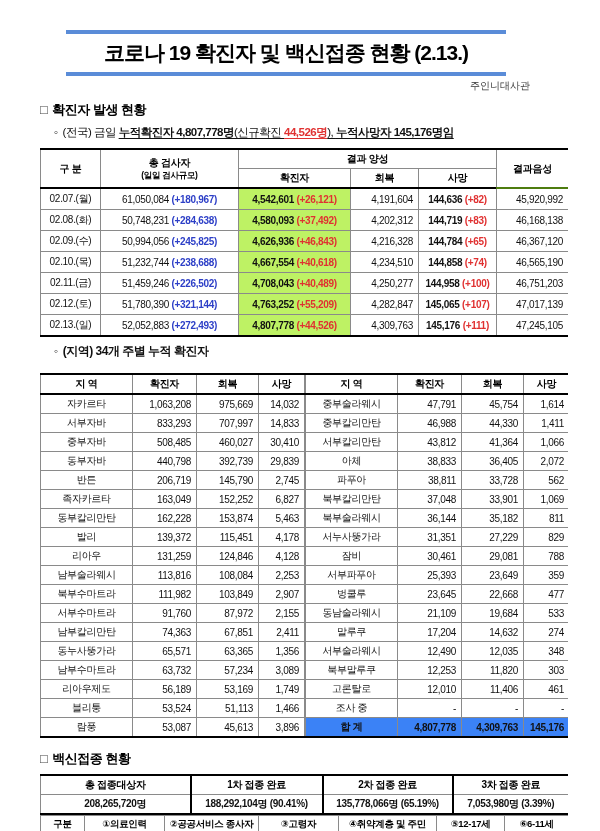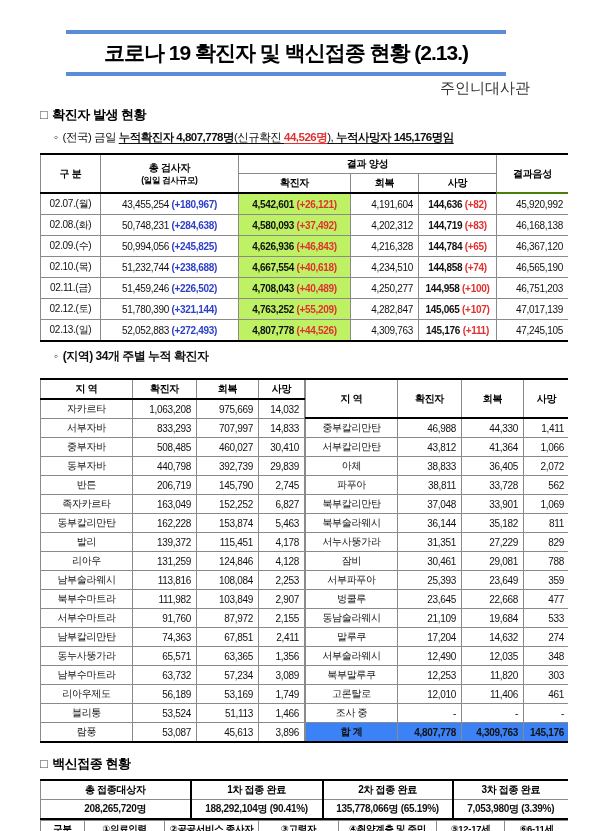--- a/index.html
+++ b/index.html
@@ -2,21 +2,21 @@
 <html><head>
 <meta charset="utf-8">
 <style>
   html,body{margin:0;padding:0;background:#ffffff;}
   body{font-family:"Liberation Sans","DejaVu Sans",sans-serif;color:#111;}
   .page{width:568px;height:831px;box-sizing:border-box;padding:30px 36px 0 40px;background:#fff;overflow:hidden;}
   
   .title-block{margin:0 26px 2px 26px;}
   .bar{height:4px;background:#5a8cd8;}
   .doc-title{text-align:center;font-size:21px;font-weight:bold;letter-spacing:-1px;margin:5px 0;color:#000;}
-  .agency{text-align:right;font-size:15px;color:#333;margin:3px 2px 8px 0;}
+  .agency{text-align:right;font-size:10px;color:#333;margin:3px 2px 8px 0;}
   
   .sec{font-size:13px;font-weight:bold;color:#000;margin:8px 0 6px 0;letter-spacing:-0.5px;}
   .sec .sq{color:#444;font-weight:normal;margin-right:5px;}
   .intro{font-size:11.5px;margin:2px 0 8px 14px;letter-spacing:-0.5px;}
   .intro .bullet{margin-right:5px;color:#222;}
   .u{text-decoration:underline;text-underline-offset:2px;}
   .b{font-weight:bold;}
   .red{color:#e03131;font-weight:bold;}
   .blue{color:#2d3fc7;font-weight:bold;}
   
@@ -83,21 +83,21 @@
       <th rowspan="2" style="border-bottom:2px solid #4d7c0f">결과음성</th>
     </tr>
     <tr class="hd-bot">
       <th>확진자</th>
       <th>회복</th>
       <th>사망</th>
     </tr>
 
     <tr>
       <td>02.07.(월)</td>
-      <td><span>43,455,254</span> <span class="blue">(+180,967)</span></td>
+      <td><span>61,050,084</span> <span class="blue">(+180,967)</span></td>
       <td class="conf-cell"><span>4,542,601</span> <span class="red">(+26,121)</span></td>
       <td class="num-r">4,191,604</td>
       <td><span class="death-val">144,636</span> <span class="red">(+82)</span></td>
       <td class="num-r">45,920,992</td>
     </tr>
 
     <tr>
       <td>02.08.(화)</td>
       <td><span>50,748,231</span> <span class="blue">(+284,638)</span></td>
       <td class="conf-cell"><span>4,580,093</span> <span class="red">(+37,492)</span></td>
@@ -308,20 +308,26 @@
           <col style="width:46px">
         </colgroup>
       <tbody>
           <tr class="hd-bot">
         <th>지 역</th>
         <th>확진자</th>
         <th>회복</th>
         <th>사망</th>
       </tr>
 
+      <tr>
+        <td class="name">중부술라웨시</td>
+        <td class="num">47,791</td>
+        <td class="num">45,754</td>
+        <td class="num">1,614</td>
+      </tr>
 
       <tr>
         <td class="name">중부칼리만탄</td>
         <td class="num">46,988</td>
         <td class="num">44,330</td>
         <td class="num">1,411</td>
       </tr>
 
       <tr>
         <td class="name">서부칼리만탄</td>

